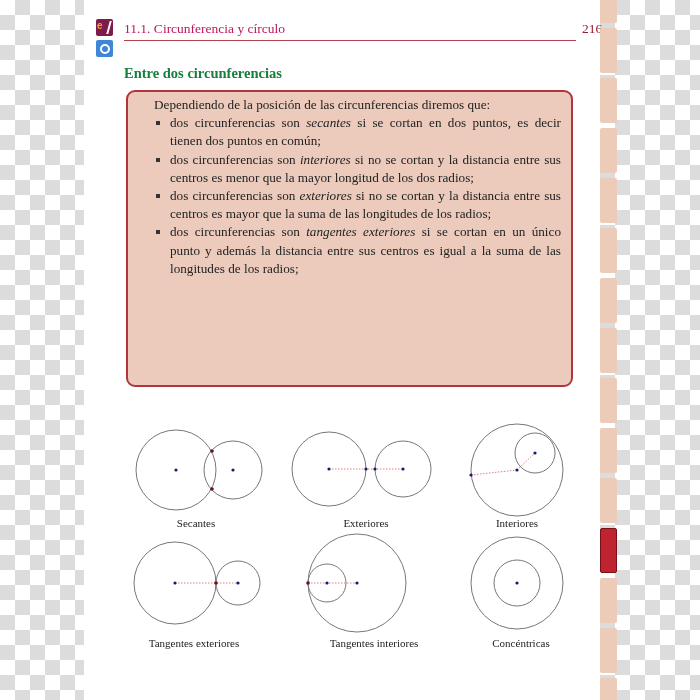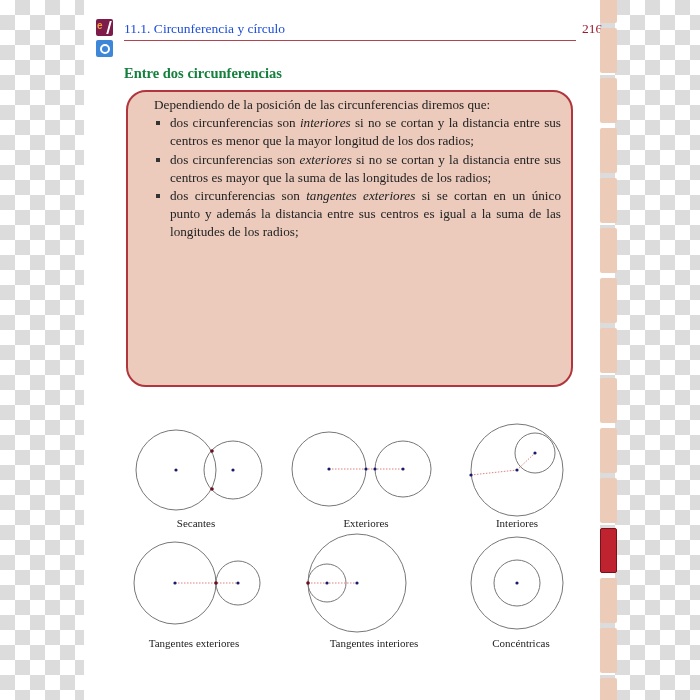--- a/index.html
+++ b/index.html
@@ -10,25 +10,25 @@
       linear-gradient(45deg,#dcdcdc 25%,transparent 25%,transparent 75%,#dcdcdc 75%);
     background-size:30px 30px;background-position:0 0,15px 15px;
     font-family:"DejaVu Serif","Liberation Serif",serif;}
   .page{position:absolute;left:84px;top:0;width:516px;height:700px;background:#fff;}
   .icon-box{position:absolute;width:17px;height:17px;border-radius:2px;}
   .icon-ef{left:96px;top:19px;background:#7d1b4a;}
   .icon-ef span{position:absolute;left:1px;top:1px;font-size:10px;color:#f2a23a;font-family:"Liberation Sans",sans-serif;font-weight:bold;}
   .icon-ef i{position:absolute;right:3px;top:2px;width:2px;height:13px;background:#fff;transform:skewX(-15deg);}
   .icon-sync{left:96px;top:40px;background:#3d86d8;}
   .icon-sync::after{content:"";position:absolute;left:4px;top:4px;width:6px;height:6px;border:2px solid #fff;border-radius:50%;}
-  .header-title{position:absolute;left:124px;top:21px;font-size:13.5px;color:#1d4ed8;font-family:"Liberation Serif",serif;}
+  .header-title{position:absolute;left:124px;top:21px;font-size:13.5px;color:#be185d;font-family:"Liberation Serif",serif;}
   .page-number{position:absolute;left:555px;top:21px;font-size:13.5px;color:#9b1c2e;font-family:"Liberation Serif",serif;margin-left:27px;}
   .header-rule{position:absolute;left:124px;top:40px;width:452px;height:1px;background:#b0454f;}
   .section-title{position:absolute;left:124px;top:65px;font-size:14.5px;font-weight:bold;color:#15803d;font-family:"Liberation Serif",serif;}
-  .def-box{position:absolute;left:126px;top:90px;width:447px;height:297px;background:#eccbbd;border:2px solid #b0353c;border-radius:20px;box-sizing:border-box;
+  .def-box{position:absolute;left:126px;top:90px;width:447px;height:297px;background:#eccbbd;border:2px solid #b0353c;border-radius:9px;box-sizing:border-box;
     padding:4px 10px 0 26px;font-family:"Liberation Serif",serif;font-size:13.2px;line-height:18.2px;color:#222;}
   .def-intro{margin:0 0 0 0;}
   .def-list{list-style:none;margin:0;padding:0 0 0 16px;}
   .def-list li{position:relative;text-align:justify;}
   .def-list li::before{content:"";position:absolute;left:-14px;top:7px;width:4px;height:4px;background:#333;}
   .def-list em{font-style:italic;}
   .figures{position:absolute;left:84px;top:400px;width:516px;height:260px;}
   .fig{position:absolute;}
   .fig svg{display:block;overflow:visible;}
   .caption{position:absolute;font-family:"Liberation Serif",serif;font-size:11px;color:#222;white-space:nowrap;transform:translateX(-50%);}
@@ -49,20 +49,21 @@
 
 <div class="header-title">11.1.  Circunferencia y círculo</div>
 <div class="page-number">216</div>
 <div class="header-rule"></div>
 
 <div class="section-title">Entre dos circunferencias</div>
 
 <div class="def-box">
   <div class="def-intro">Dependiendo de la posición de las circunferencias diremos que:</div>
   <ul class="def-list" id="def-list">
+      <li><span>dos circunferencias son </span><em>secantes</em><span> si se cortan en dos puntos, es decir tienen dos puntos en común;</span></li>
       <li><span>dos circunferencias son </span><em>interiores</em><span> si no se cortan y la distancia entre sus centros es menor que la mayor longitud de los dos radios;</span></li>
       <li><span>dos circunferencias son </span><em>exteriores</em><span> si no se cortan y la distancia entre sus centros es mayor que la suma de las longitudes de los radios;</span></li>
       <li><span>dos circunferencias son </span><em>tangentes exteriores</em><span> si se cortan en un único punto y además la distancia entre sus centros es igual a la suma de las longitudes de los radios;</span></li>
     </ul>
 </div>
 
 <div class="figures">
 
   <div class="fig" style="left:50px;top:40px;">
     <svg width="130" height="90">

